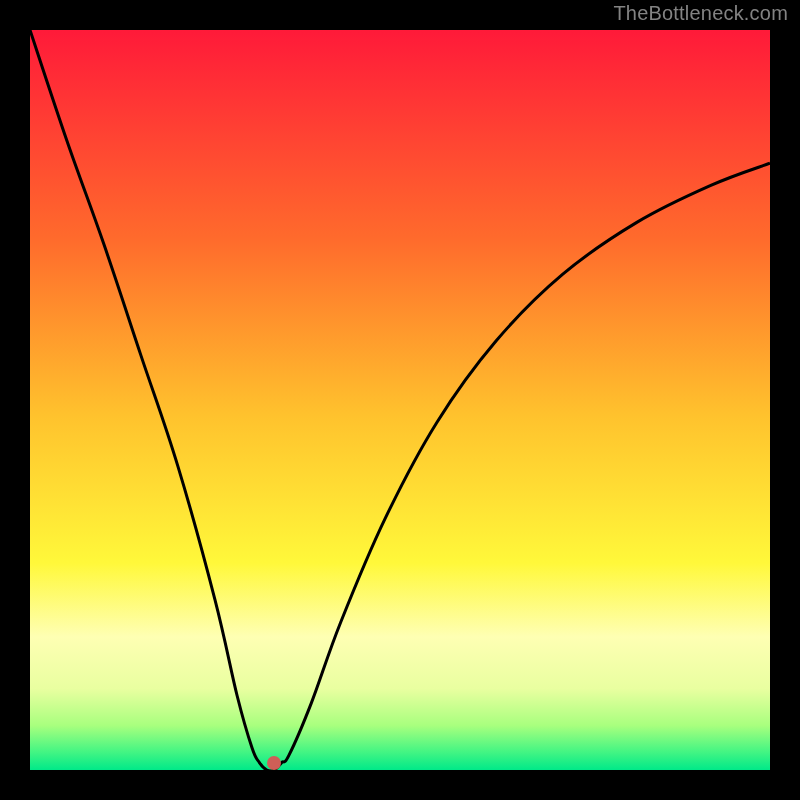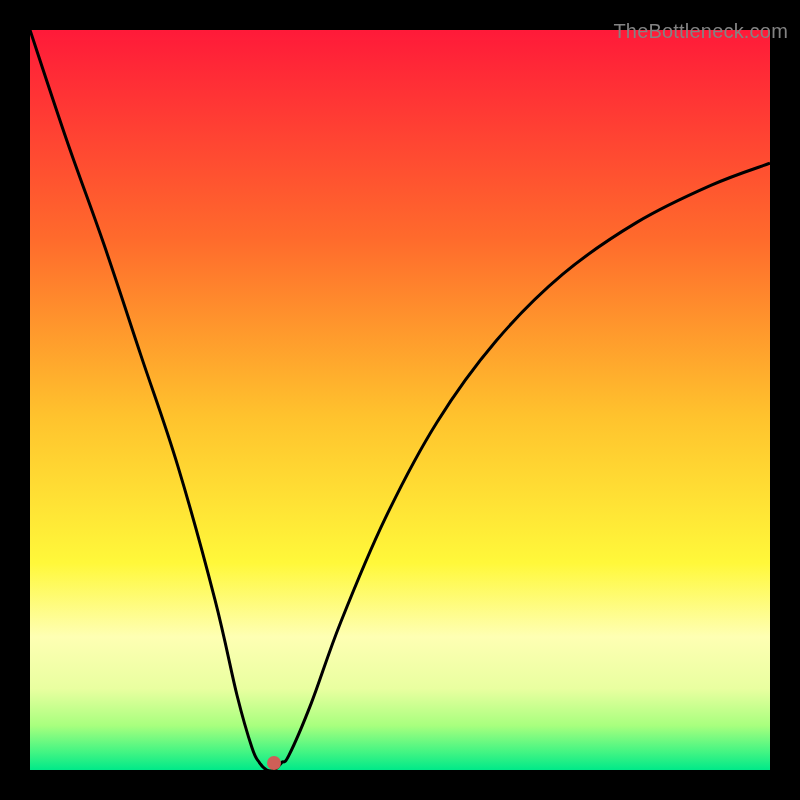--- a/index.html
+++ b/index.html
@@ -19,21 +19,20 @@
   }
   .watermark {
     position: absolute;
     top: 2px;
     right: 12px;
     color: #838383;
     font-size: 20px;
     font-weight: 500;
     letter-spacing: 0.2px;
     z-index: 10;
-    margin-top: 18px;
   }
   .plot {
     position: absolute;
     left: 30px;
     top: 30px;
     width: 740px;
     height: 740px;
   }
   .gradient {
     position: absolute;

